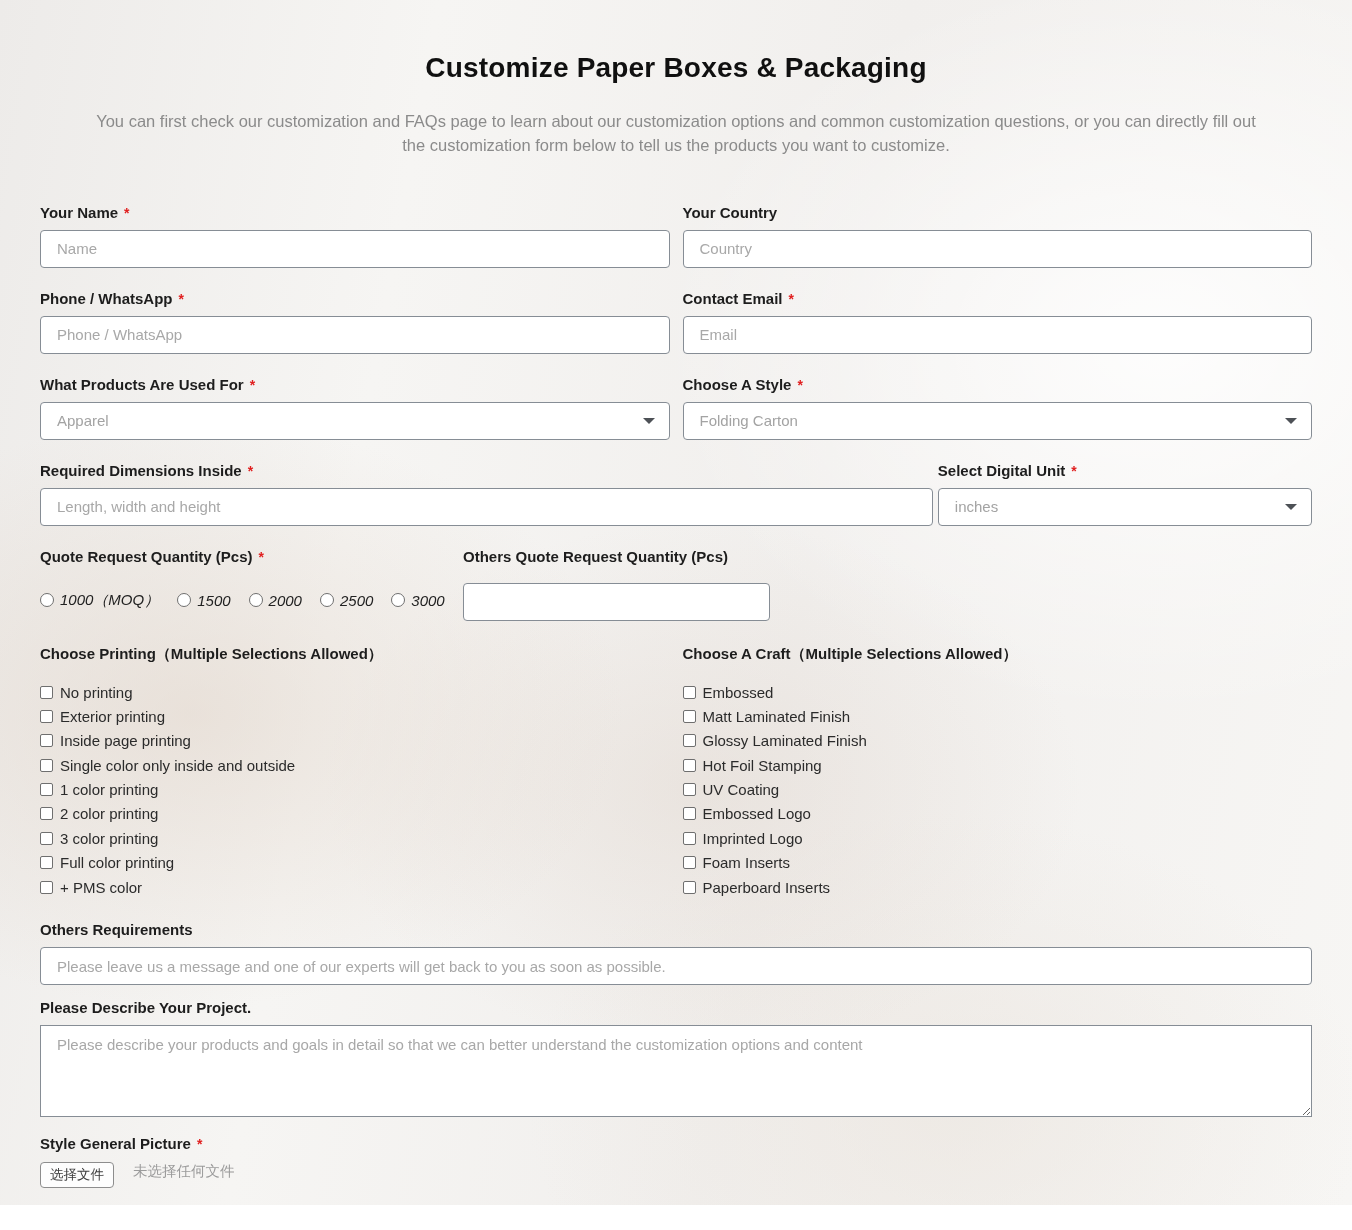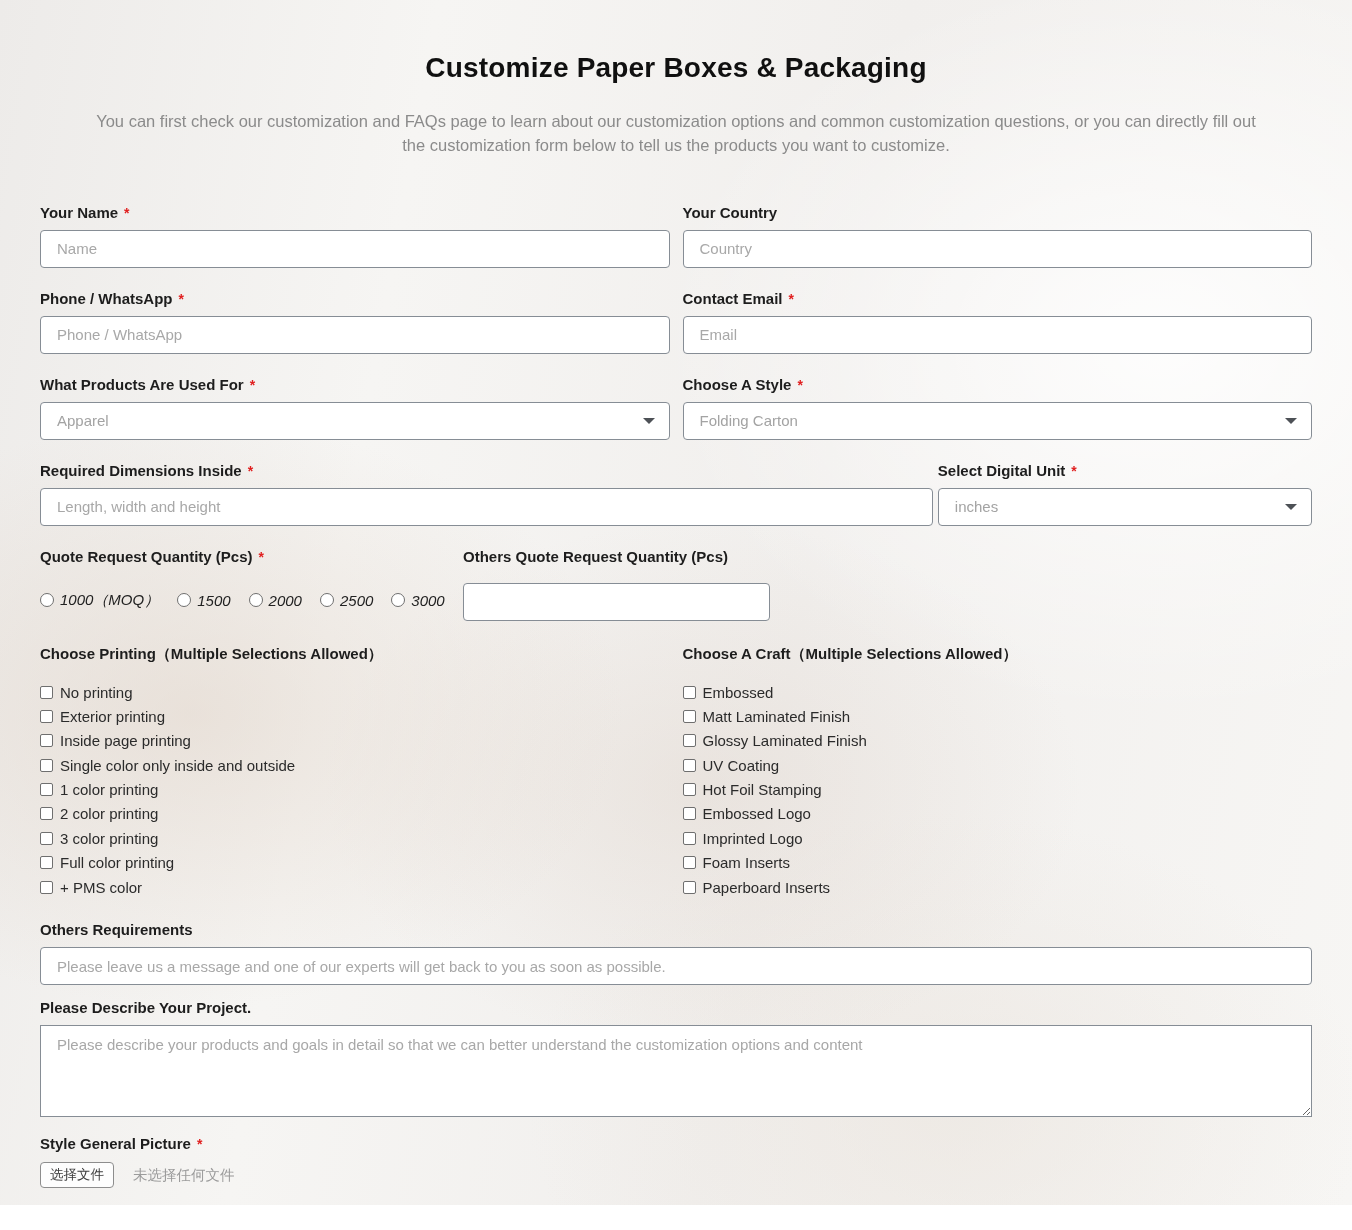--- a/index.html
+++ b/index.html
@@ -130,21 +130,21 @@
     background: #fff;
     padding: 10px 16px;
     font-size: 15px;
     color: #333;
     font-family: "Liberation Sans", sans-serif;
     resize: both;
     outline: none;
   }
   .describe-textarea::placeholder { color: #a8a8a8; opacity: 1; }
 
-  .file-row { display: flex; align-items: center; margin-top: 10px; margin-bottom: 20px; }
+  .file-row { display: flex; align-items: flex-start; margin-top: 10px; margin-bottom: 20px; }
   .file-button {
     border: 1px solid #8d8d8d;
     border-radius: 4px;
     background: #fdfdfd;
     font-size: 13.5px;
     color: #3c3c3c;
     padding: 3px 9px;
     cursor: pointer;
     font-family: "Liberation Sans", sans-serif;
   }
@@ -347,25 +347,25 @@
         <label class="check-item">
           <input type="checkbox" style="">
           <span class="check-label">Matt Laminated Finish</span>
         </label>
         <label class="check-item">
           <input type="checkbox" style="">
           <span class="check-label">Glossy Laminated Finish</span>
         </label>
         <label class="check-item">
           <input type="checkbox" style="">
+          <span class="check-label">Hot Foil Stamping</span>
+        </label>
+        <label class="check-item">
+          <input type="checkbox" style="">
           <span class="check-label">UV Coating</span>
-        </label>
-        <label class="check-item">
-          <input type="checkbox" style="">
-          <span class="check-label">Hot Foil Stamping</span>
         </label>
         <label class="check-item">
           <input type="checkbox" style="">
           <span class="check-label">Embossed Logo</span>
         </label>
         <label class="check-item">
           <input type="checkbox" style="">
           <span class="check-label">Imprinted Logo</span>
         </label>
         <label class="check-item">

